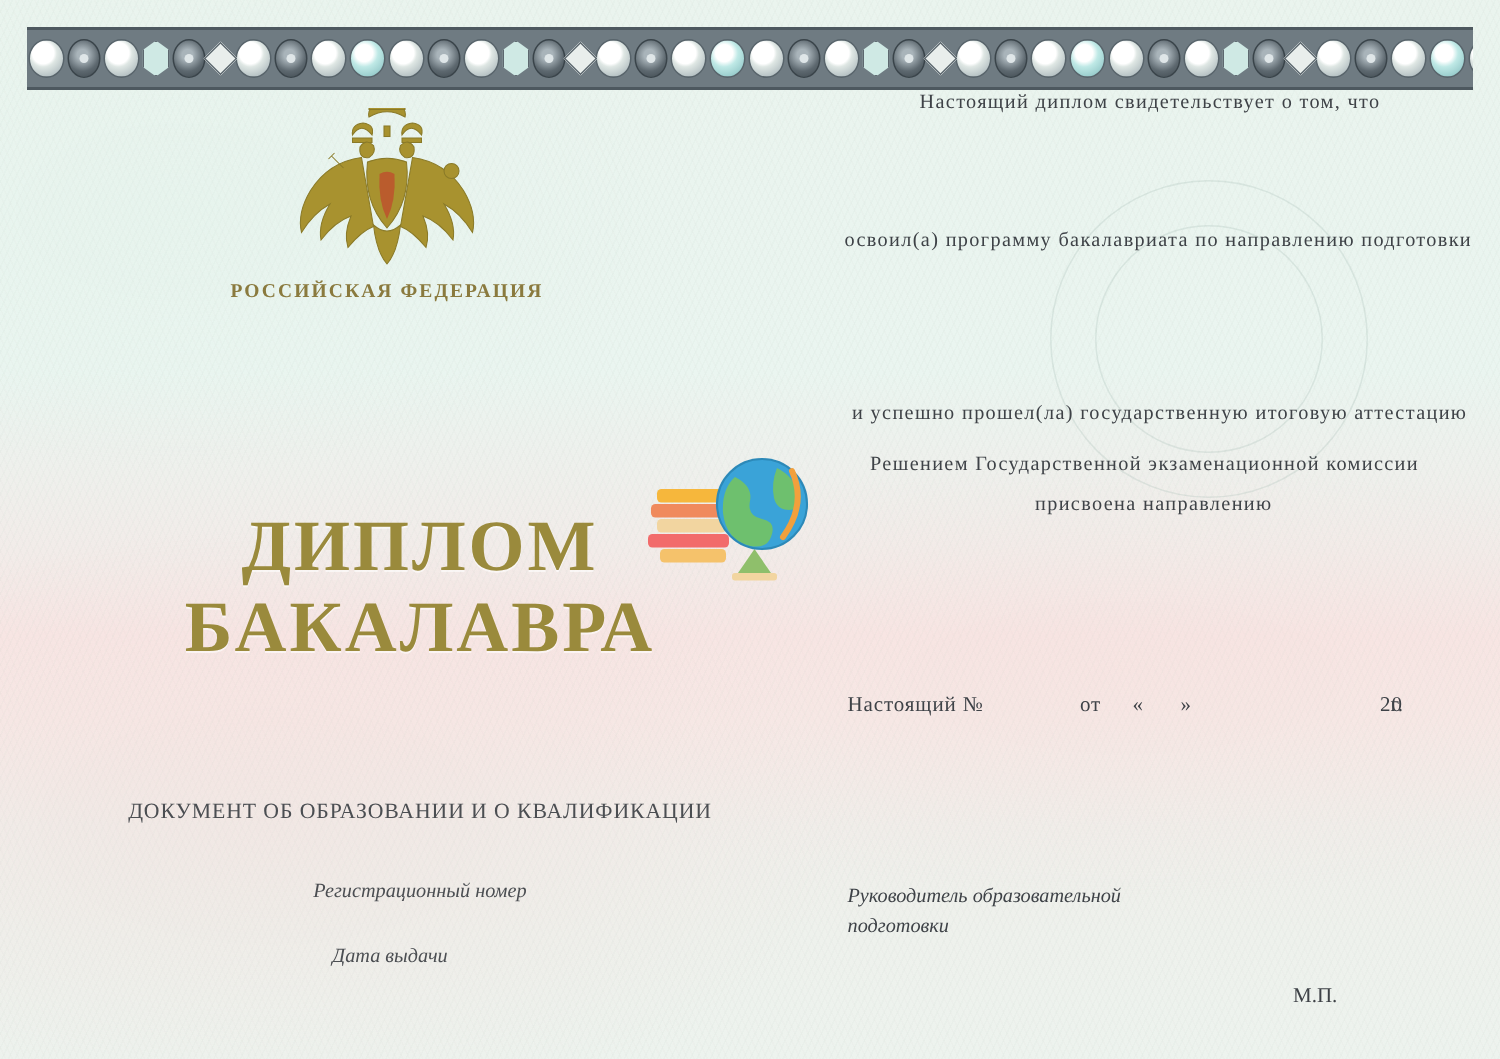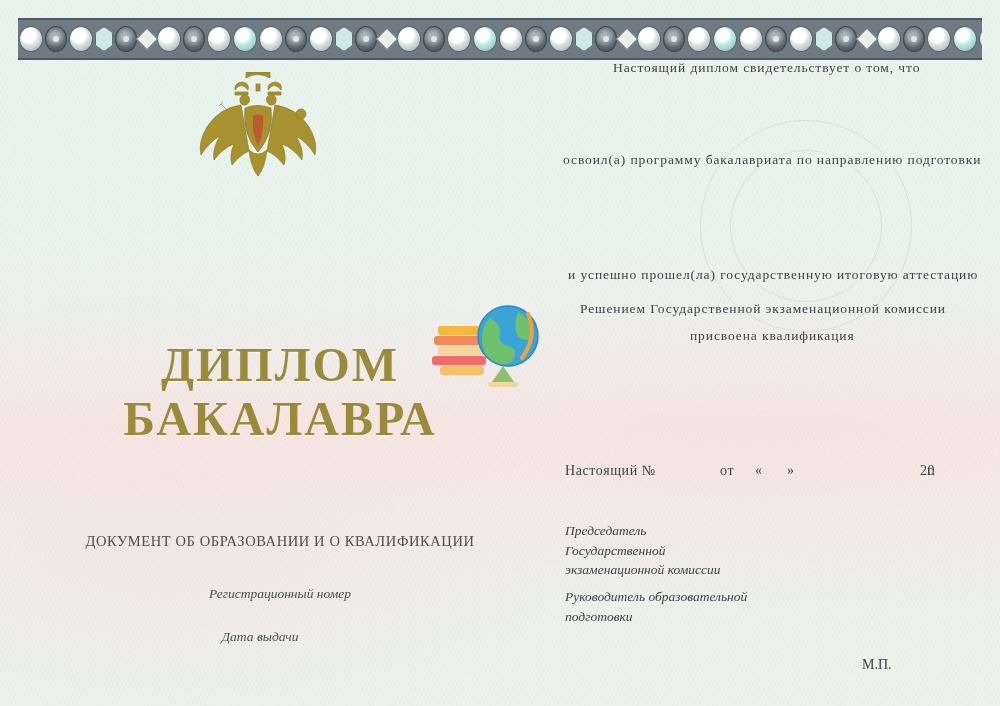--- a/index.html
+++ b/index.html
@@ -427,20 +427,21 @@
 
         <path d="M46 40 l-8 -8 m-2 2 l4 -4"></path>
         <circle cx="118" cy="42" r="5" fill="#a8922f"></circle>
       </g>
       <g fill="#c9302c" opacity=".55">
         <path d="M70 44 q5 -3 10 0 q1 18 -5 30 q-6 -12 -5 -30z"></path>
       </g>
     </svg>
   </div>
 
+  <div class="federation">РОССИЙСКАЯ ФЕДЕРАЦИЯ</div>
 
   <div class="globe">
     <svg viewBox="0 0 126 104" xmlns="http://www.w3.org/2000/svg">
 
       <rect x="6" y="30" width="44" height="9" rx="3" fill="#f6b73c"></rect>
       <rect x="2" y="40" width="50" height="9" rx="3" fill="#f08a5d"></rect>
       <rect x="6" y="50" width="46" height="9" rx="3" fill="#f2d5a0"></rect>
       <rect x="0" y="60" width="54" height="9" rx="3" fill="#f26b6b"></rect>
       <rect x="8" y="70" width="44" height="9" rx="3" fill="#f5c26b"></rect>
 
@@ -462,31 +463,28 @@
   </div>
 
   <div class="subtitle">ДОКУМЕНТ ОБ ОБРАЗОВАНИИ И О КВАЛИФИКАЦИИ</div>
   <div class="reg-label">Регистрационный номер</div>
   <div class="date-label">Дата выдачи</div>
 
   <div class="r-line r2">освоил(а) программу бакалавриата по направлению подготовки</div>
   <div class="r-line r1">Настоящий диплом свидетельствует о том, что</div>
   <div class="r-line r3">и успешно прошел(ла) государственную итоговую аттестацию</div>
   <div class="r-line r4">Решением Государственной экзаменационной комиссии</div>
-  <div class="r-line r5">присвоена квалификация</div>
+  <div class="r-line r5">присвоена направлению</div>
 
   <div class="protocol">
     <span class="p-num">Настоящий №</span>
     <span class="p-ot">от</span>
     <span class="p-q1">«</span>
     <span class="p-q2">»</span>
     <span class="p-20">20</span>
     <span class="p-g">г.</span>
   </div>
 
-  <div class="sig sig1" style="white-space: pre-line;">Председатель
-Государственной
-экзаменационной комиссии</div>
   <div class="sig sig2" style="white-space: pre-line;">Руководитель образовательной
 подготовки</div>
 
   <div class="mp">М.П.</div>
 </div>
 
 </body></html>

